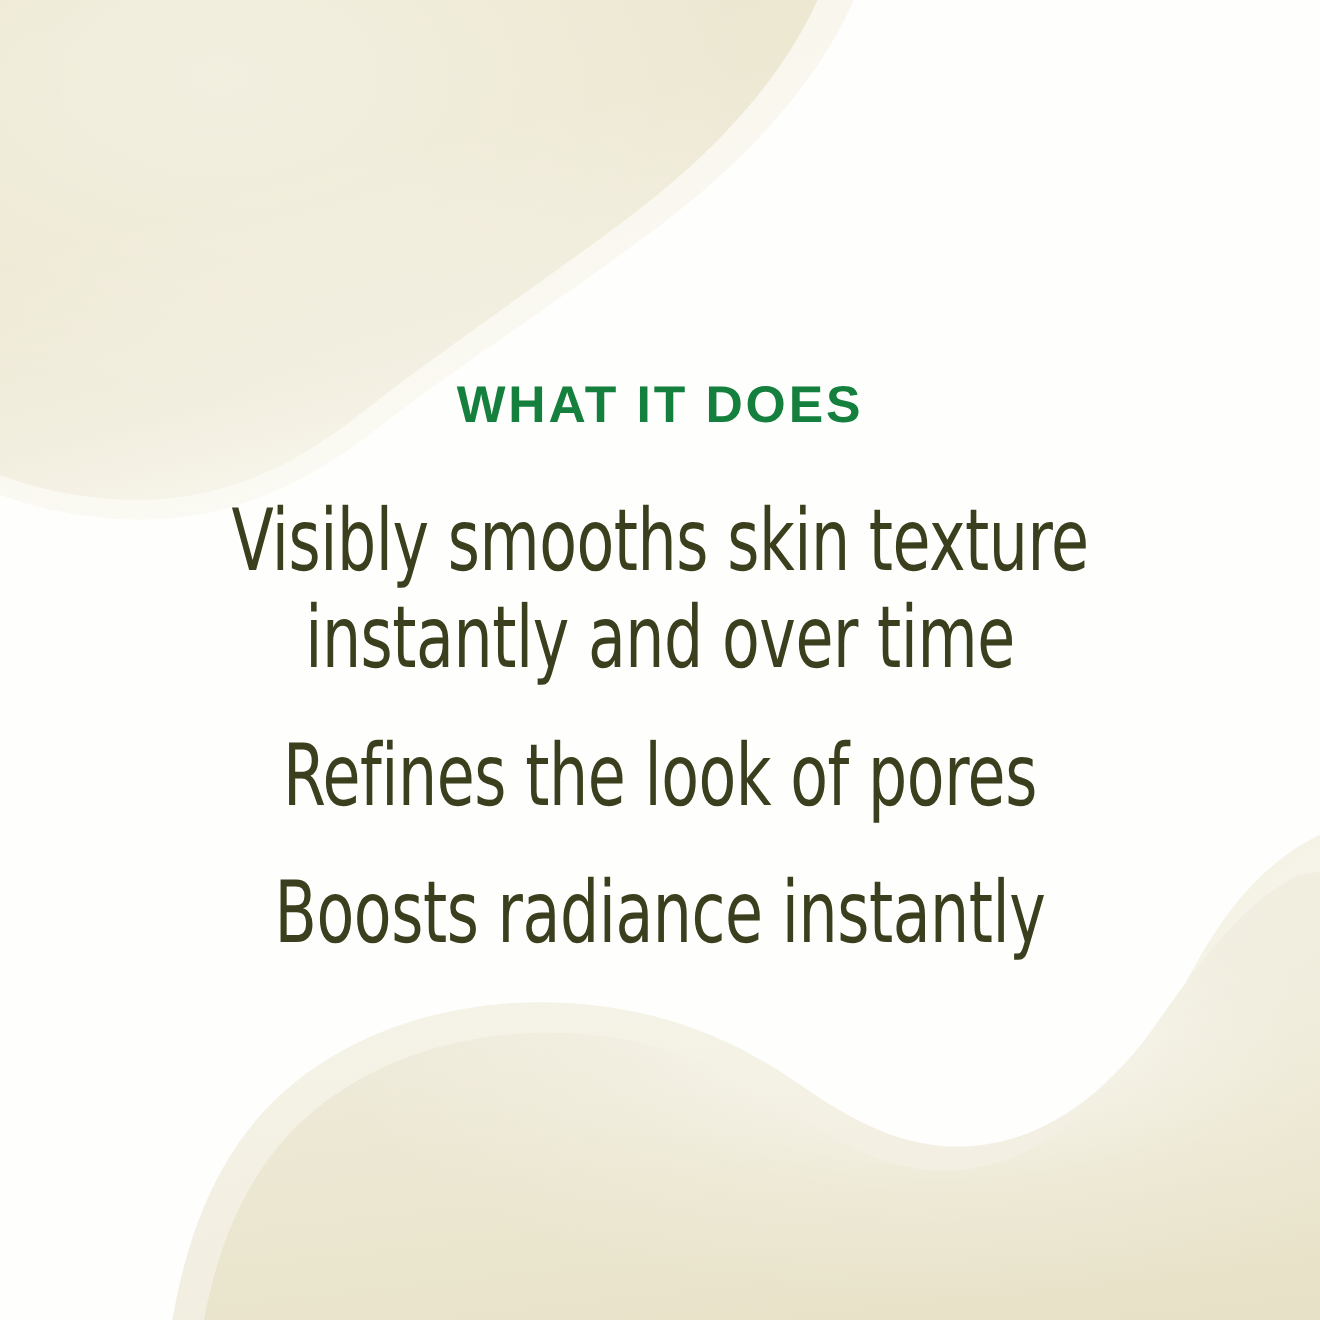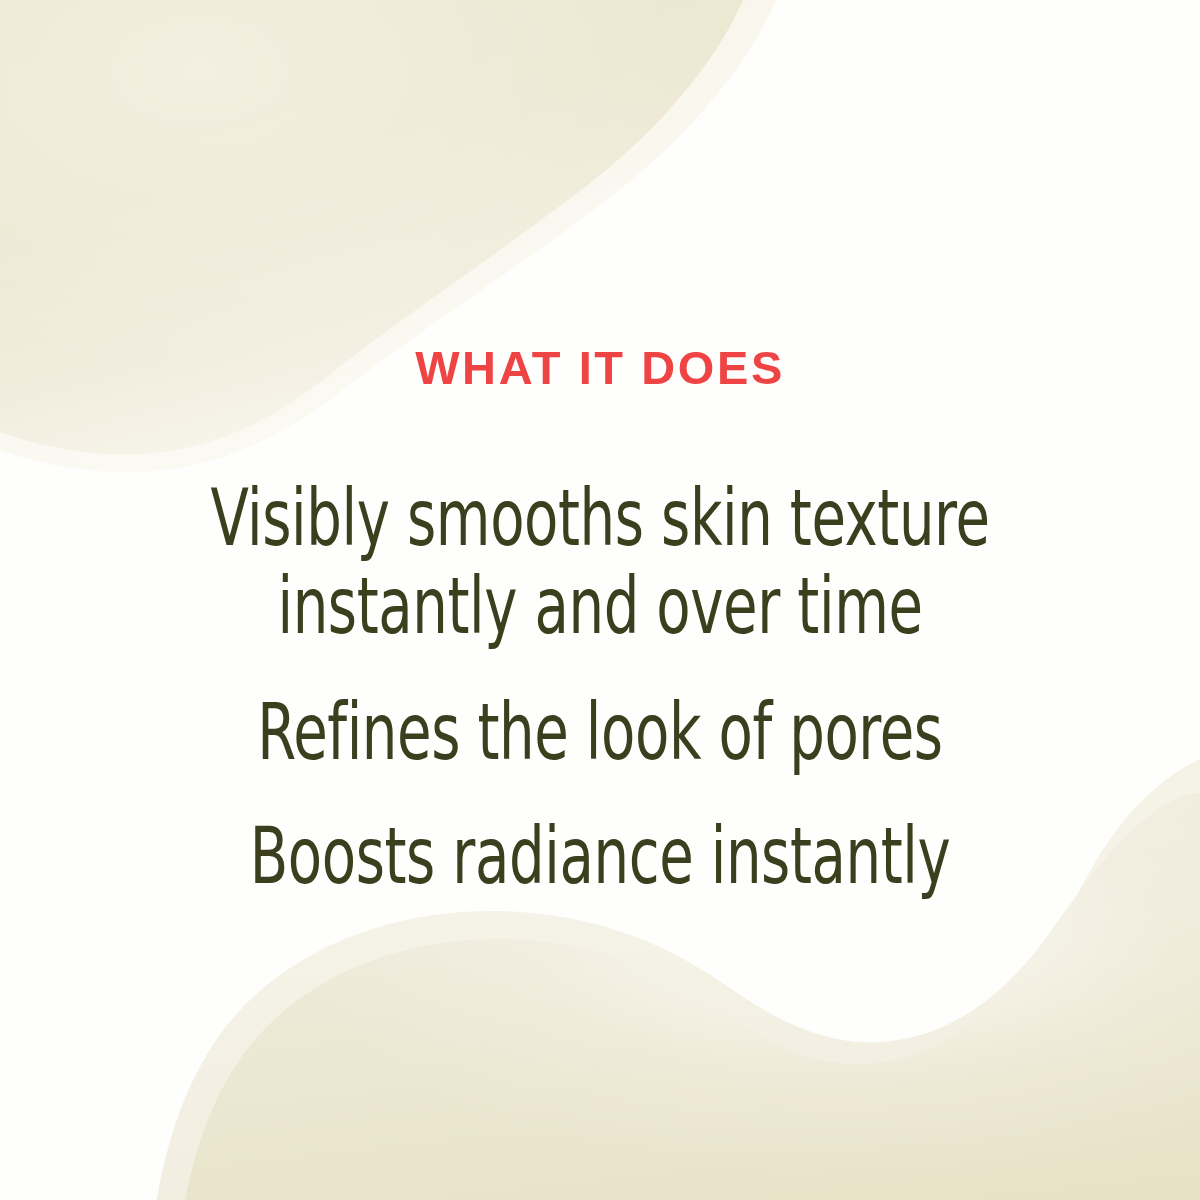--- a/index.html
+++ b/index.html
@@ -46,30 +46,30 @@
   #eyebrow {
     position: absolute;
     left: 0;
     right: 0;
     top: 339px;
     font-family: "Liberation Sans", "DejaVu Sans", sans-serif;
     font-weight: 700;
     font-size: 47px;
     line-height: 58px;
     letter-spacing: 2.6px;
-    color: #ef4444;
+    color: #15803d;
     text-align: center;
     white-space: nowrap;
   }
 
   #benefits {
     position: absolute;
     left: 0;
     right: 0;
-    top: 474px;
+    top: 448px;
     text-align: center;
   }
 
   .benefit {
     font-family: "DejaVu Sans Condensed", "Liberation Sans Narrow",
                  "Liberation Sans", "DejaVu Sans", sans-serif;
     font-weight: 400;
     font-size: 78px;
     line-height: 88px;
     letter-spacing: -0.5px;

